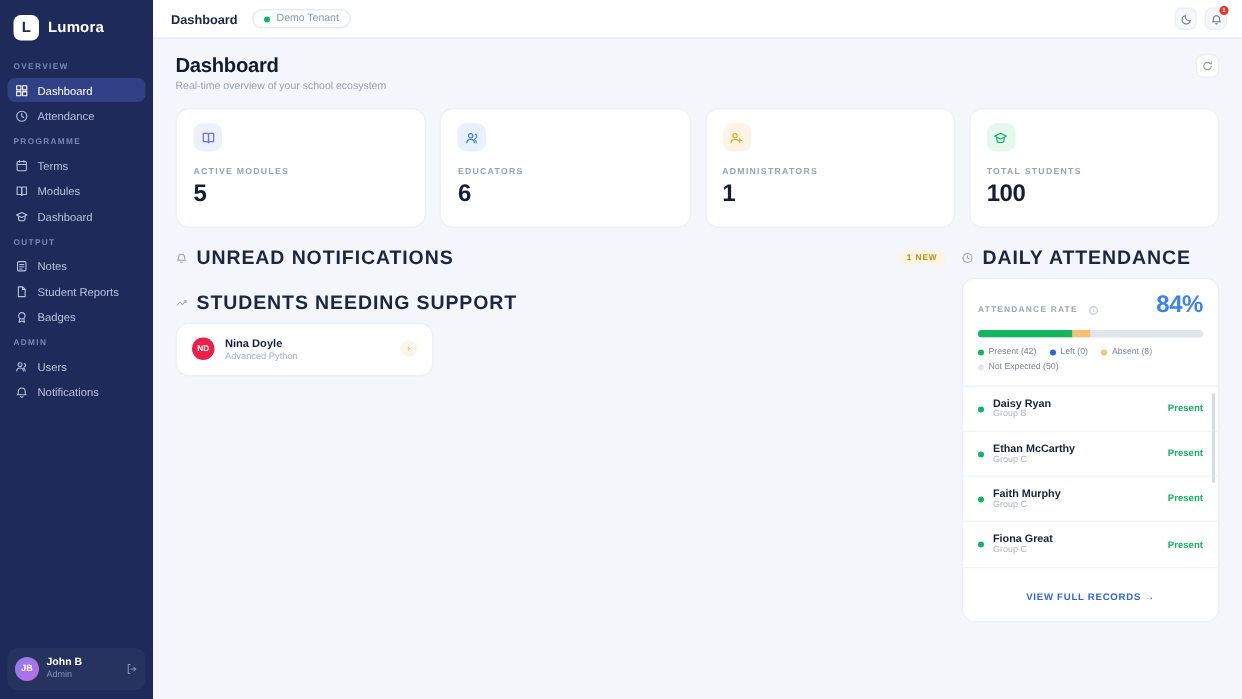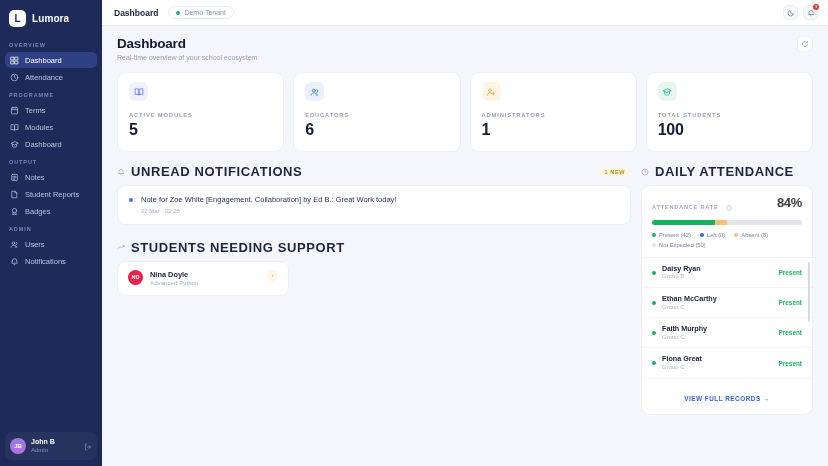--- a/index.html
+++ b/index.html
@@ -130,21 +130,21 @@
   }
 
   .card {
     background: #ffffff; border: 1px solid #edf0f6; border-radius: 9px;
   }
   .notif-row { padding: 9px 11px 10px 11px; display: flex; gap: 8px; align-items: flex-start; }
   .dot-blue { width: 4px; height: 4px; border-radius: 50%; background: #3b6ef0; margin-top: 3px; flex: none; }
   .notif-text { font-size: 7.5px; color: #2b3450; line-height: 1.3; }
   .notif-time { font-size: 6px; color: #aab1c3; margin-top: 3px; }
 
-  .support-row { padding: 8px 10px; display: flex; align-items: flex-start; gap: 7px; }
+  .support-row { padding: 8px 10px; display: flex; align-items: center; gap: 7px; }
   .avatar-red {
     width: 15px; height: 15px; border-radius: 50%;
     background: #ec1f4a; color: #fff; font-size: 5.5px; font-weight: bold;
     display: flex; align-items: center; justify-content: center; flex: none;
   }
   .support-name { font-size: 7.4px; font-weight: bold; color: #19213c; line-height: 1.3; }
   .support-sub { font-size: 6.2px; color: #a8afc1; line-height: 1.3; }
   .chev {
     margin-left: auto; width: 11px; height: 11px; border-radius: 50%;
     background: #fdf6e6; color: #d9a23a;
@@ -152,21 +152,21 @@
   }
 
   
   .att-card { background: #fff; border: 1px solid #edf0f6; border-radius: 9px; overflow: hidden; }
   .att-top { padding: 9px 10px 9px 10px; }
   .att-top-row { display: flex; align-items: flex-start; }
   .att-rate-label { font-size: 5.6px; letter-spacing: .8px; color: #a0a7ba; font-weight: bold; text-transform: uppercase; }
   .att-info { display: inline-block; width: 6px; height: 6px; border-radius: 50%;
     border: 1px solid #ccd2e0; color: #ccd2e0; font-size: 4.5px; text-align: center;
     line-height: 4.5px; margin-left: 3px; }
-  .att-pct { margin-left: auto; font-size: 13px; font-weight: bold; color: #404040; letter-spacing: -.3px; }
+  .att-pct { margin-left: auto; font-size: 16px; font-weight: bold; color: #3b82f6; letter-spacing: -.3px; }
   .bar { height: 5px; border-radius: 4px; background: #e8ebf1; display: flex; overflow: hidden; margin-top: 7px; }
   .bar span { display: block; height: 5px; }
   .legend { display: flex; flex-wrap: wrap; gap: 4px 9px; margin-top: 7px; }
   .leg { display: flex; align-items: center; gap: 3px; font-size: 5.8px; color: #7b8399; }
   .leg i { width: 4px; height: 4px; border-radius: 50%; display: block; }
 
   .att-list { border-top: 1px solid #f0f2f7; max-height: 176px; overflow: hidden; position: relative; }
   .att-row {
     display: flex; align-items: center; gap: 6px;
     padding: 6px 10px; border-bottom: 1px solid #f3f5f9;
@@ -402,29 +402,20 @@
             <span class="sec-ic">
               <svg viewBox="0 0 16 16" fill="none" stroke="currentColor" stroke-width="1.4">
                 <path d="M4 7a4 4 0 0 1 8 0c0 3 1 4 1 4H3s1-1 1-4z"></path>
                   <path d="M6.6 13a1.6 1.6 0 0 0 2.8 0"></path>
               </svg>
             </span>
             <span class="sec-title">UNREAD NOTIFICATIONS</span>
             <span class="sec-badge">1 NEW</span>
           </div>
 
-          <div class="card">
-            <div class="notif-row">
-              <span class="dot-blue"></span>
-              <div>
-                <div class="notif-text">Note for Zoe White [Engagement, Collaboration] by Ed B.: Great Work today!</div>
-                <div class="notif-time">22 Mar · 02:25</div>
-              </div>
-            </div>
-          </div>
 
           <div class="sec-head" style="margin-top:15px">
             <span class="sec-ic">
               <svg viewBox="0 0 16 16" fill="none" stroke="currentColor" stroke-width="1.4">
                 <path d="M2 11l4-4 3 3 5-5"></path>
                   <path d="M11 5h3v3"></path>
               </svg>
             </span>
             <span class="sec-title">STUDENTS NEEDING SUPPORT</span>
           </div>

